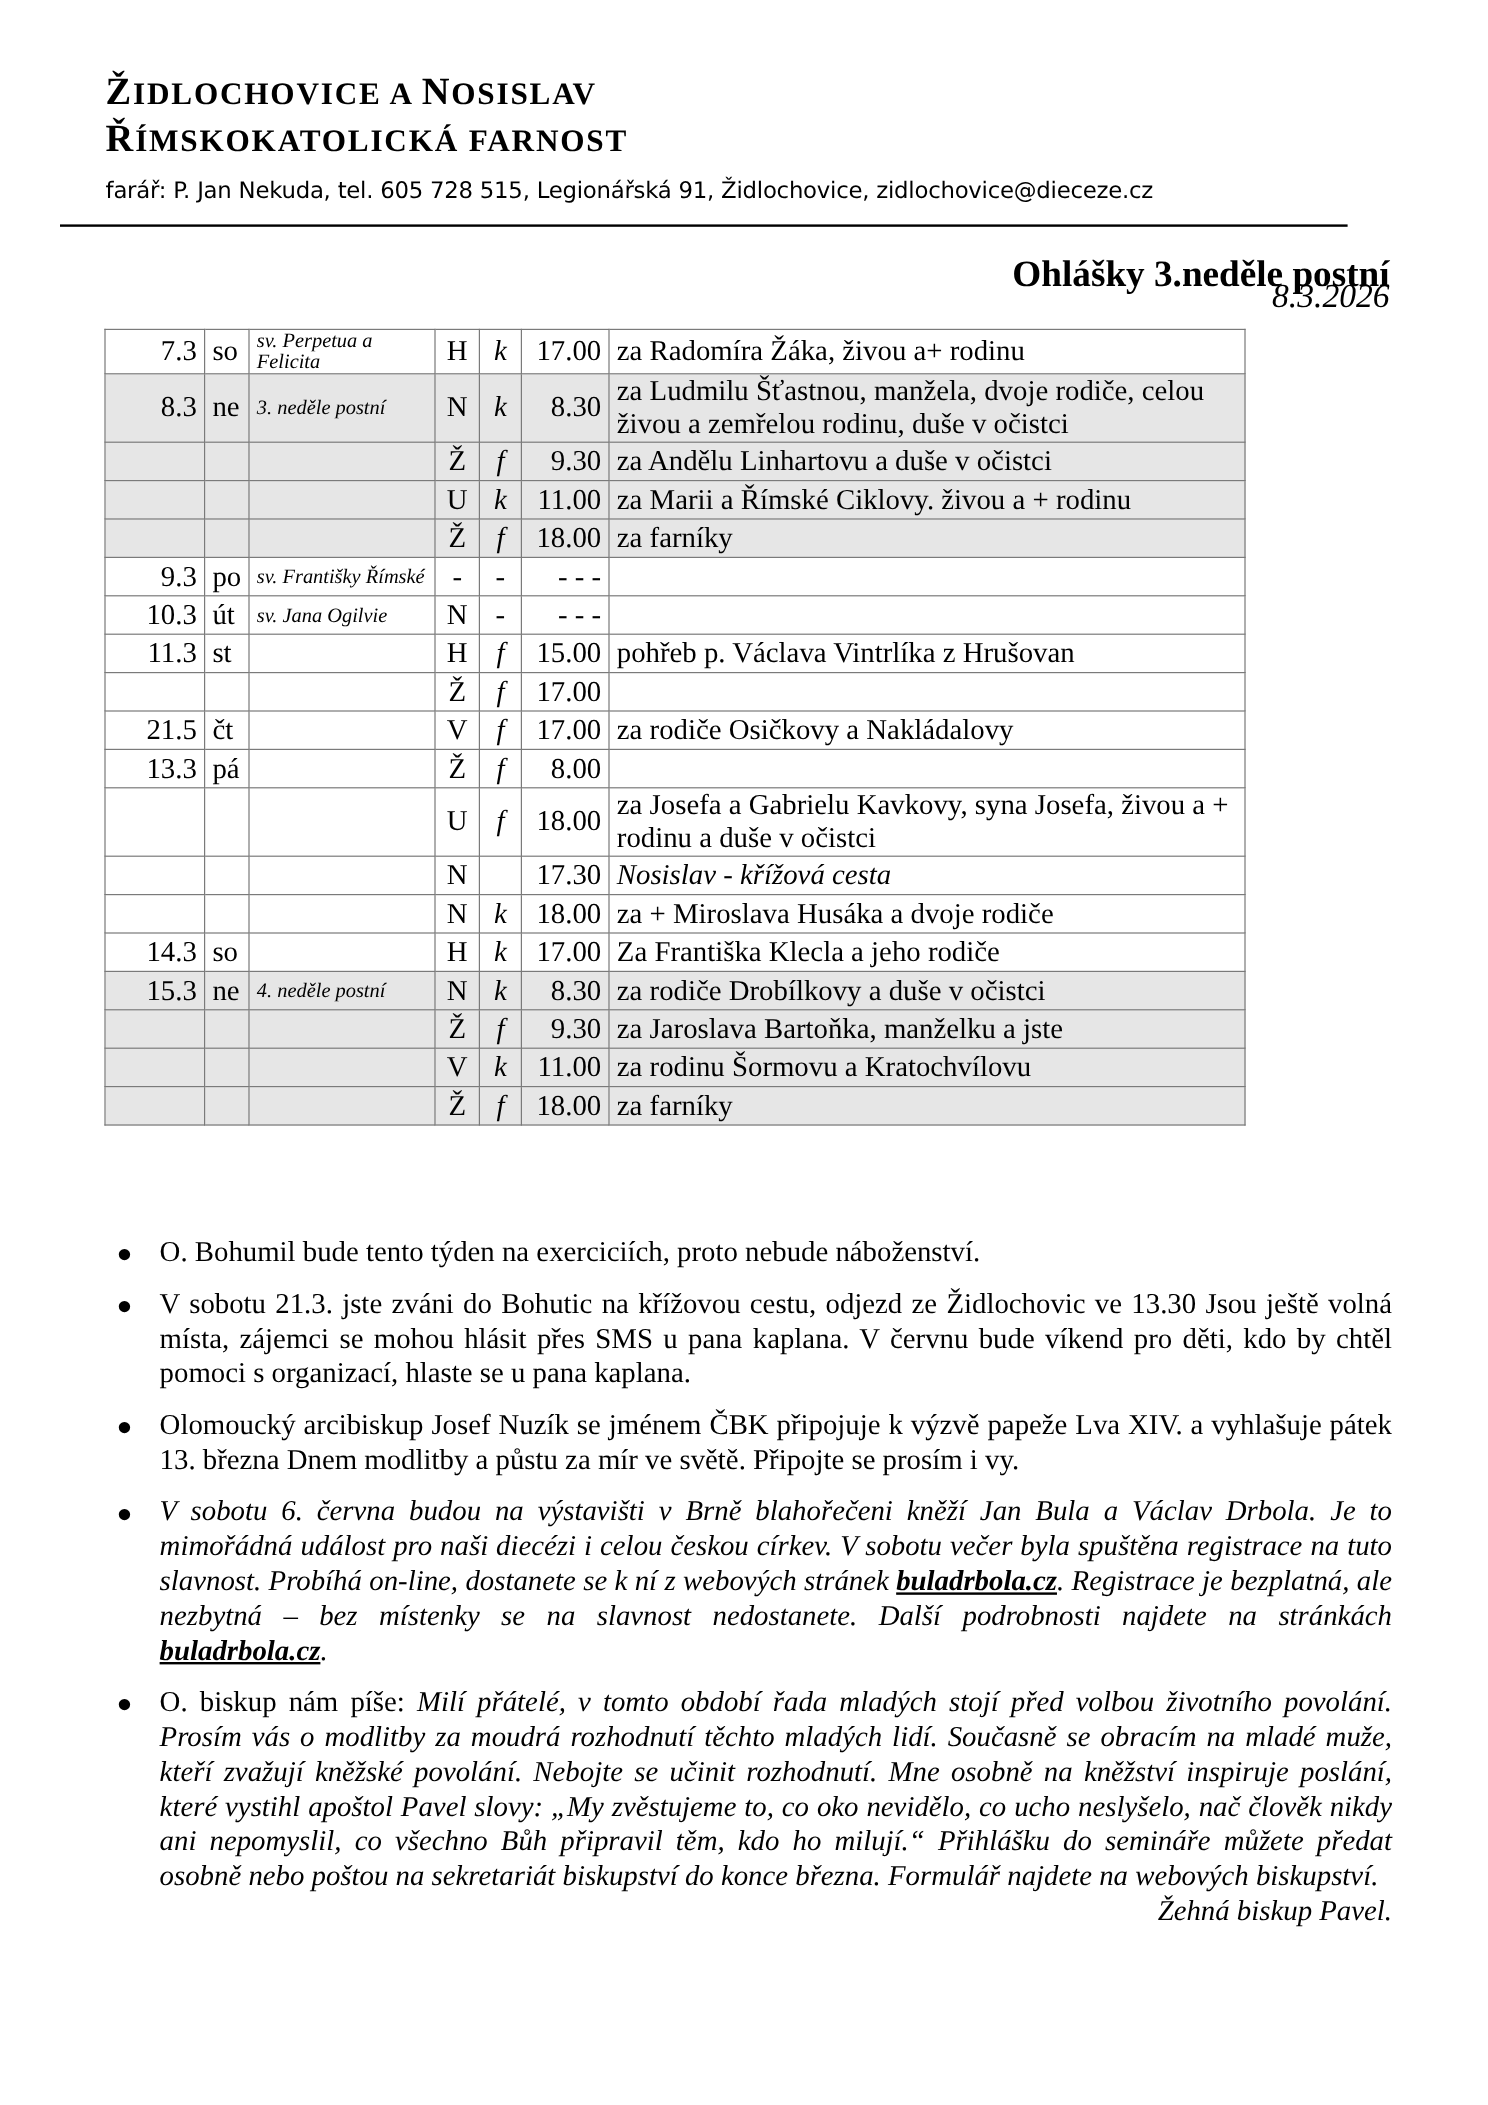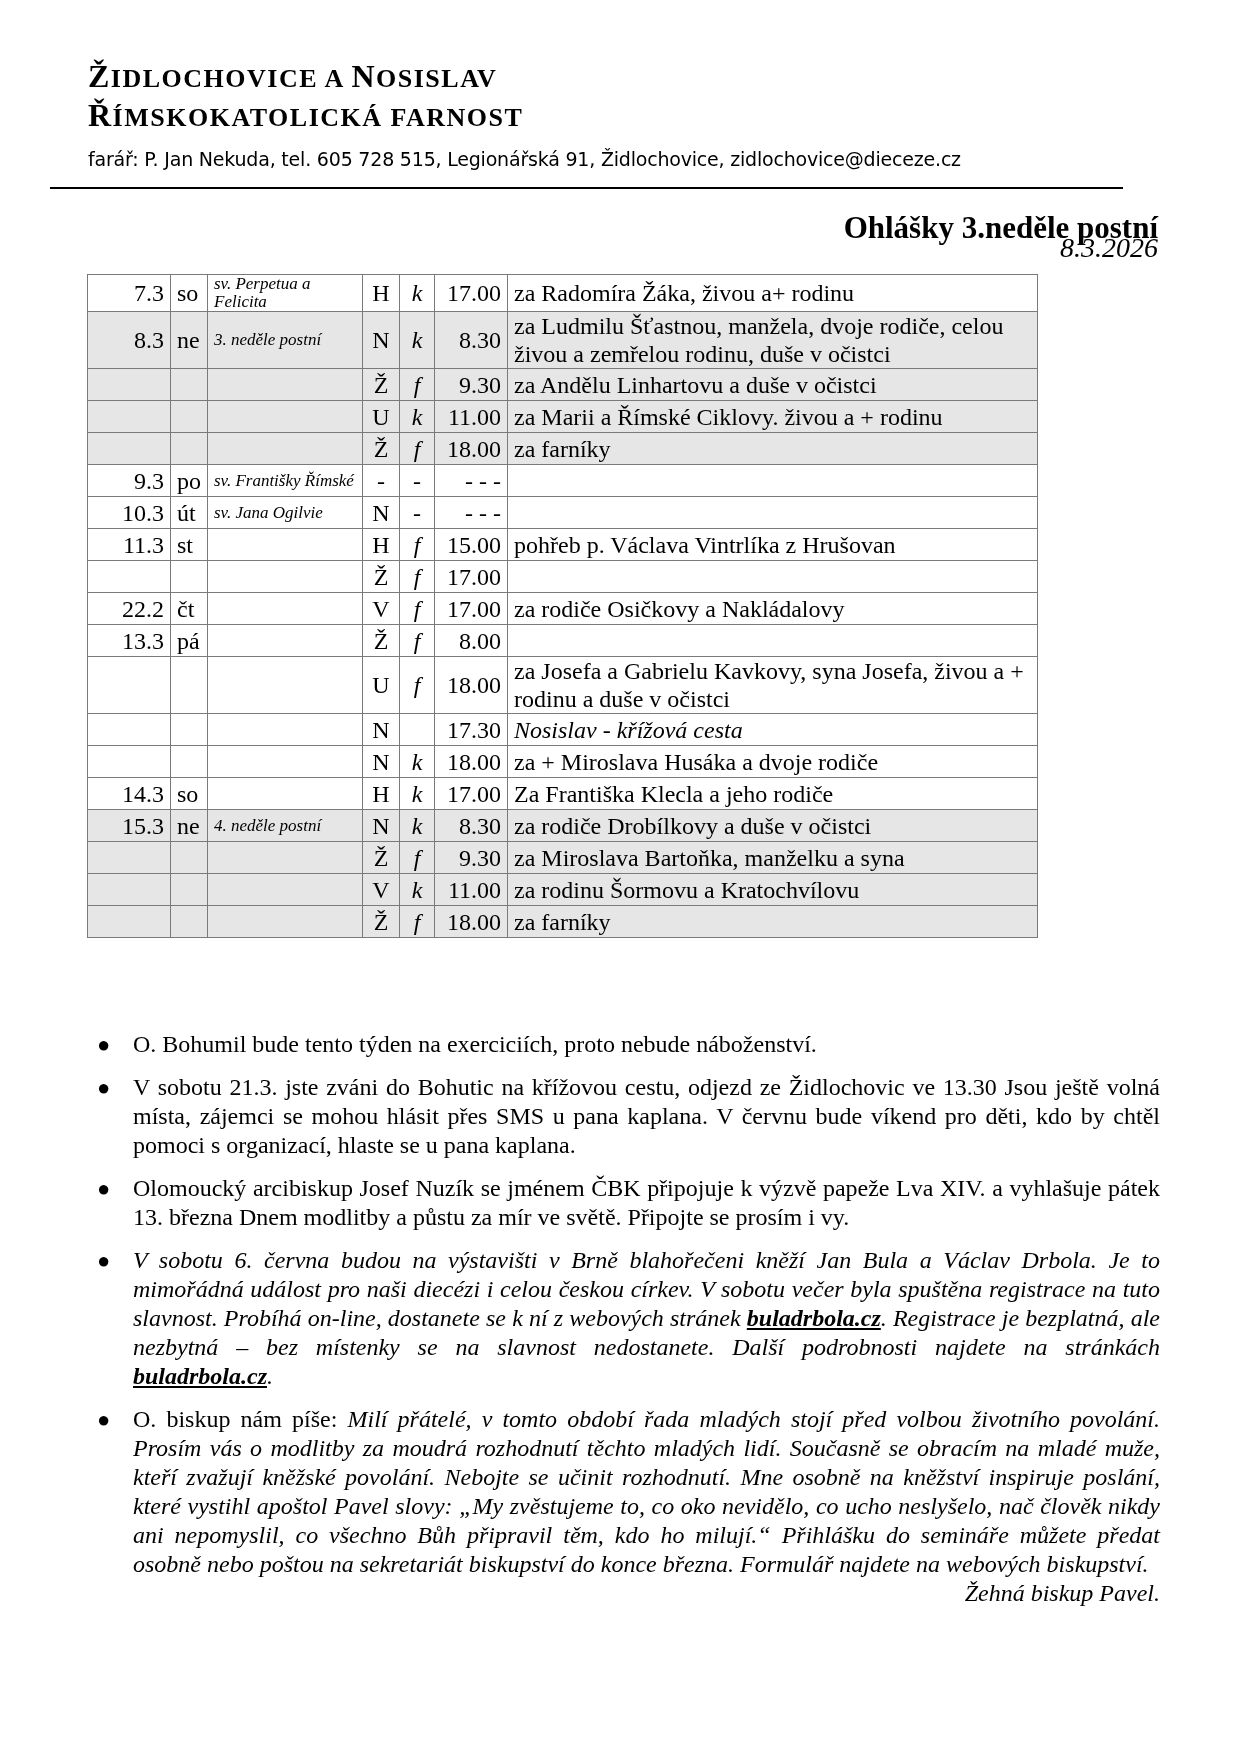--- a/index.html
+++ b/index.html
@@ -120,21 +120,21 @@
       <tr>
         <td class="c-date"></td>
         <td class="c-day"></td>
         <td class="c-feast"></td>
         <td class="c-place">Ž</td>
         <td class="c-type">f</td>
         <td class="c-time">17.00</td>
         <td class="c-intent"></td>
       </tr>
       <tr>
-        <td class="c-date">22.2</td>
+        <td class="c-date">21.5</td>
         <td class="c-day">čt</td>
         <td class="c-feast"></td>
         <td class="c-place">V</td>
         <td class="c-type">f</td>
         <td class="c-time">17.00</td>
         <td class="c-intent">za rodiče Osičkovy a Nakládalovy</td>
       </tr>
       <tr>
         <td class="c-date">13.3</td>
         <td class="c-day">pá</td>
@@ -189,21 +189,21 @@
         <td class="c-time">8.30</td>
         <td class="c-intent">za rodiče Drobílkovy a duše v očistci</td>
       </tr>
       <tr class="shade">
         <td class="c-date"></td>
         <td class="c-day"></td>
         <td class="c-feast"></td>
         <td class="c-place">Ž</td>
         <td class="c-type">f</td>
         <td class="c-time">9.30</td>
-        <td class="c-intent">za Miroslava Bartoňka, manželku a syna</td>
+        <td class="c-intent">za Jaroslava Bartoňka, manželku a jste</td>
       </tr>
       <tr class="shade">
         <td class="c-date"></td>
         <td class="c-day"></td>
         <td class="c-feast"></td>
         <td class="c-place">V</td>
         <td class="c-type">k</td>
         <td class="c-time">11.00</td>
         <td class="c-intent">za rodinu Šormovu a Kratochvílovu</td>
       </tr>

